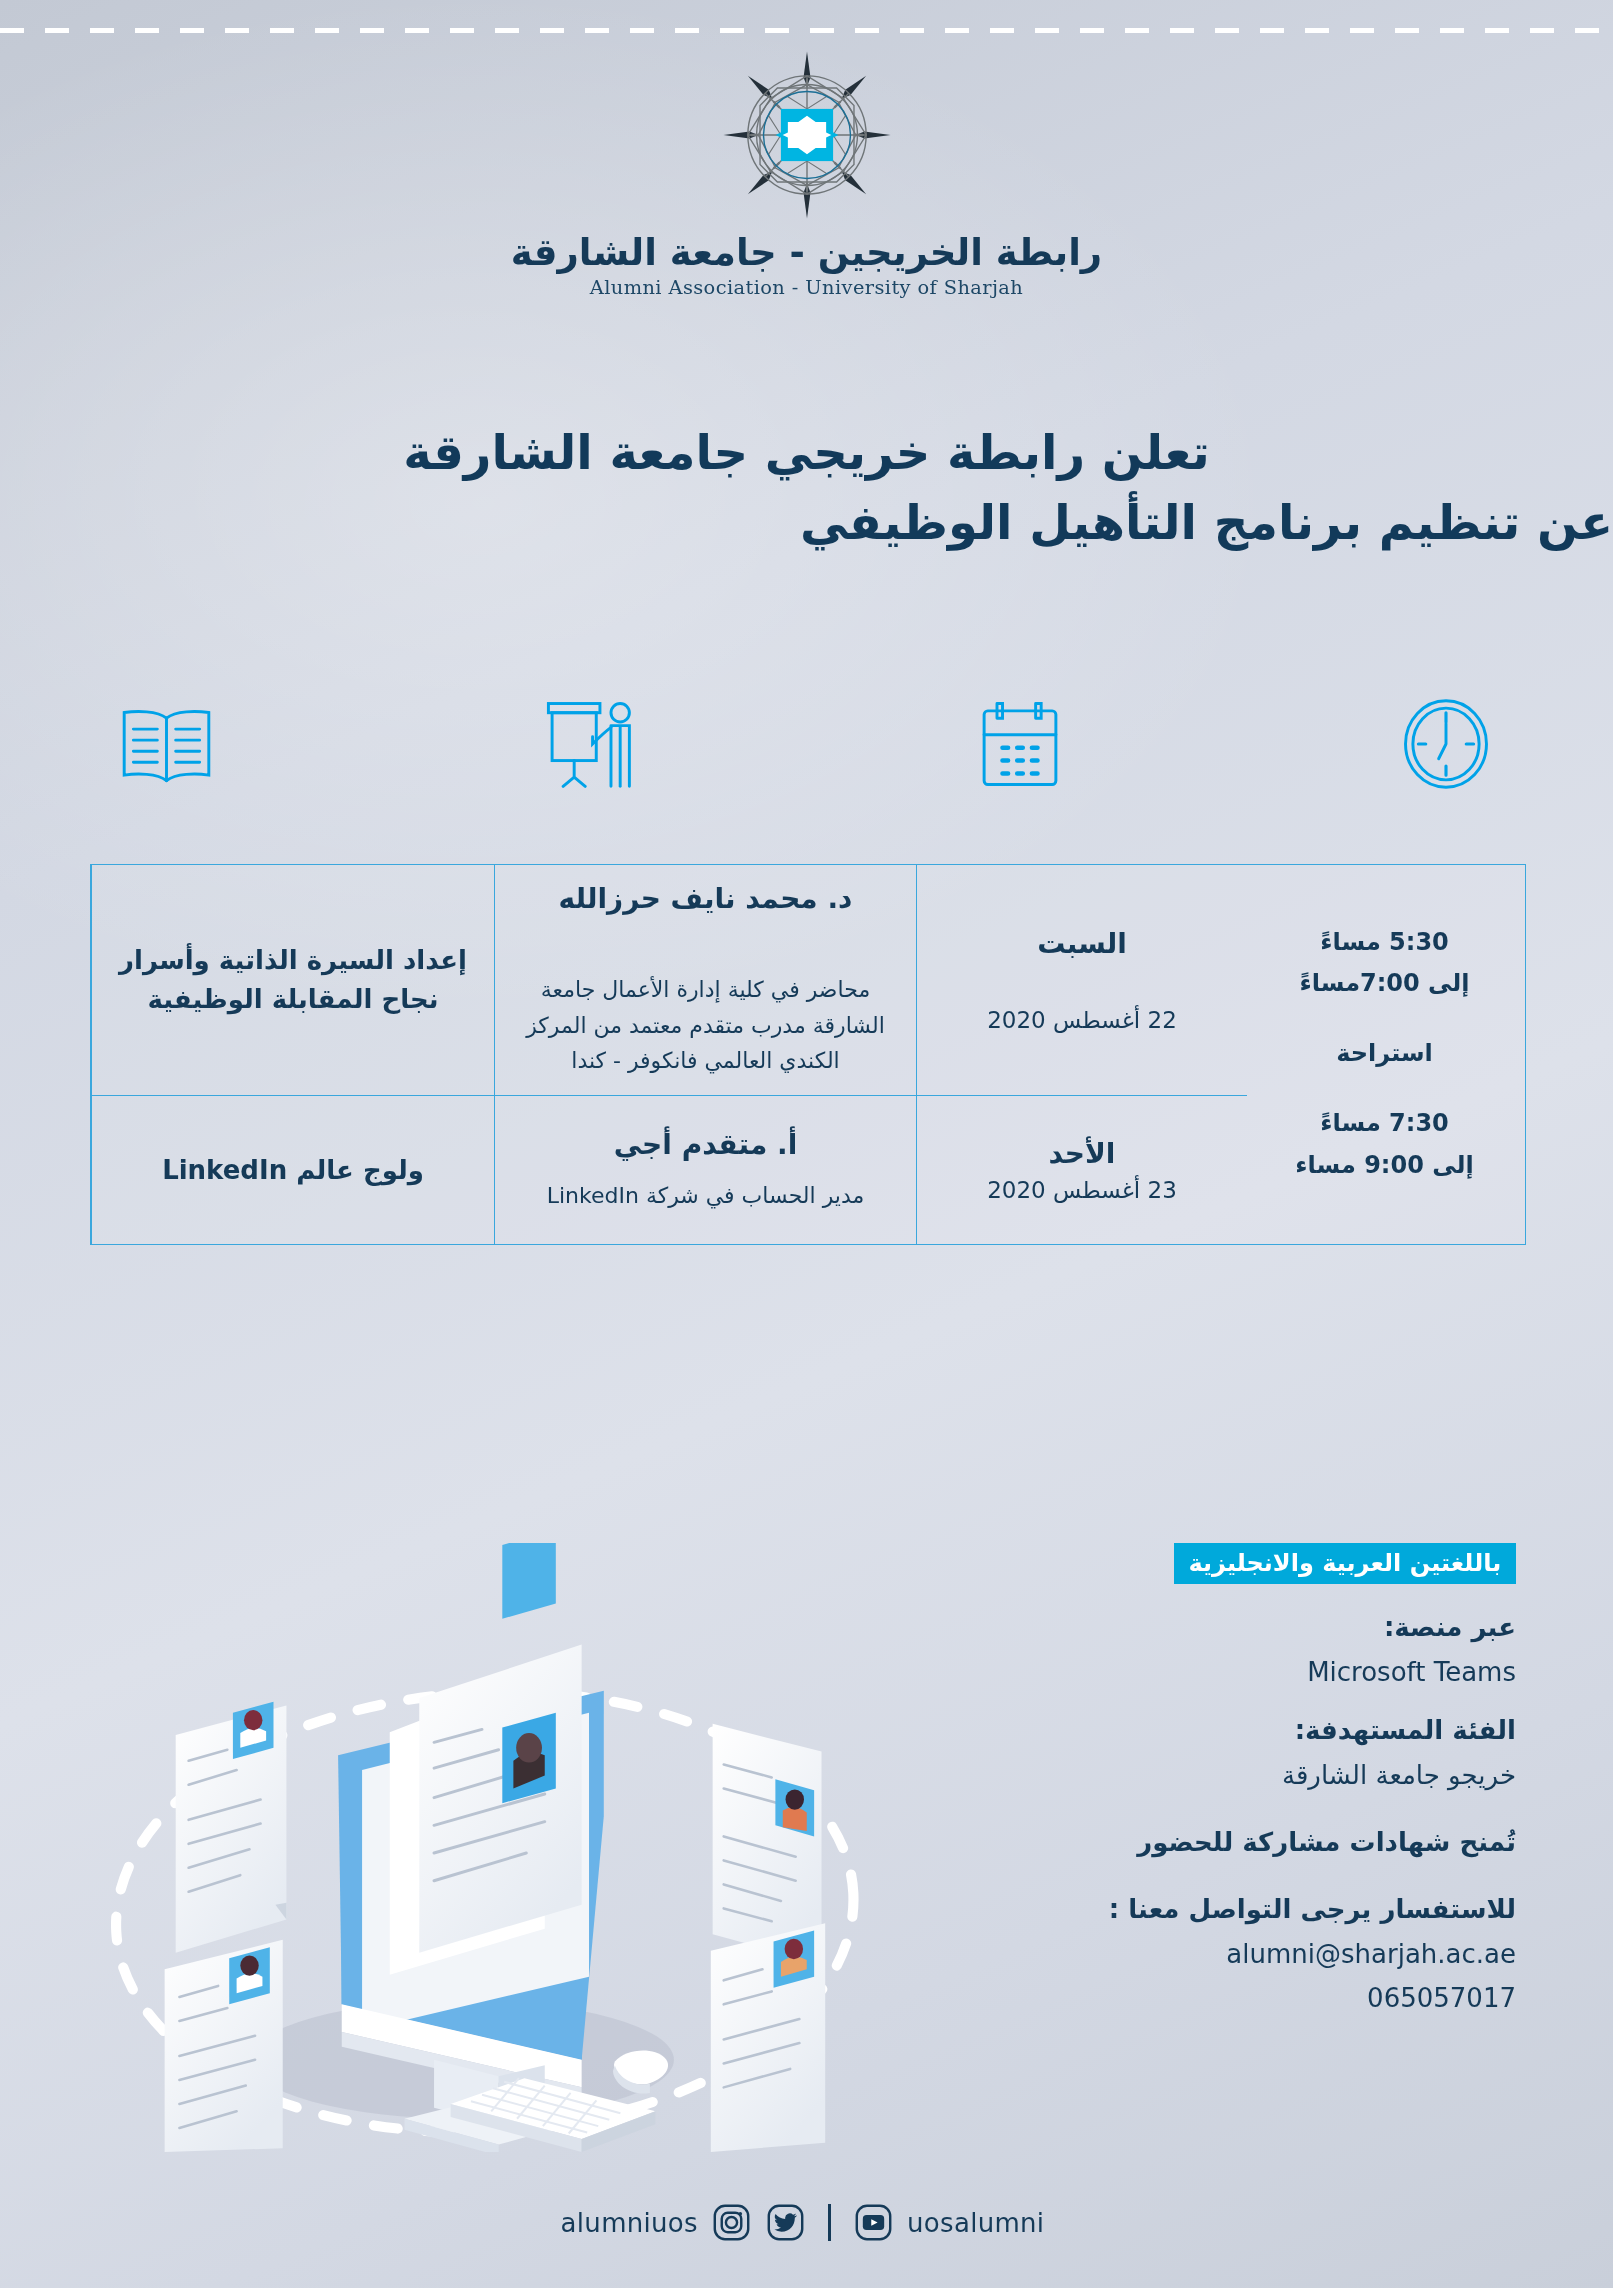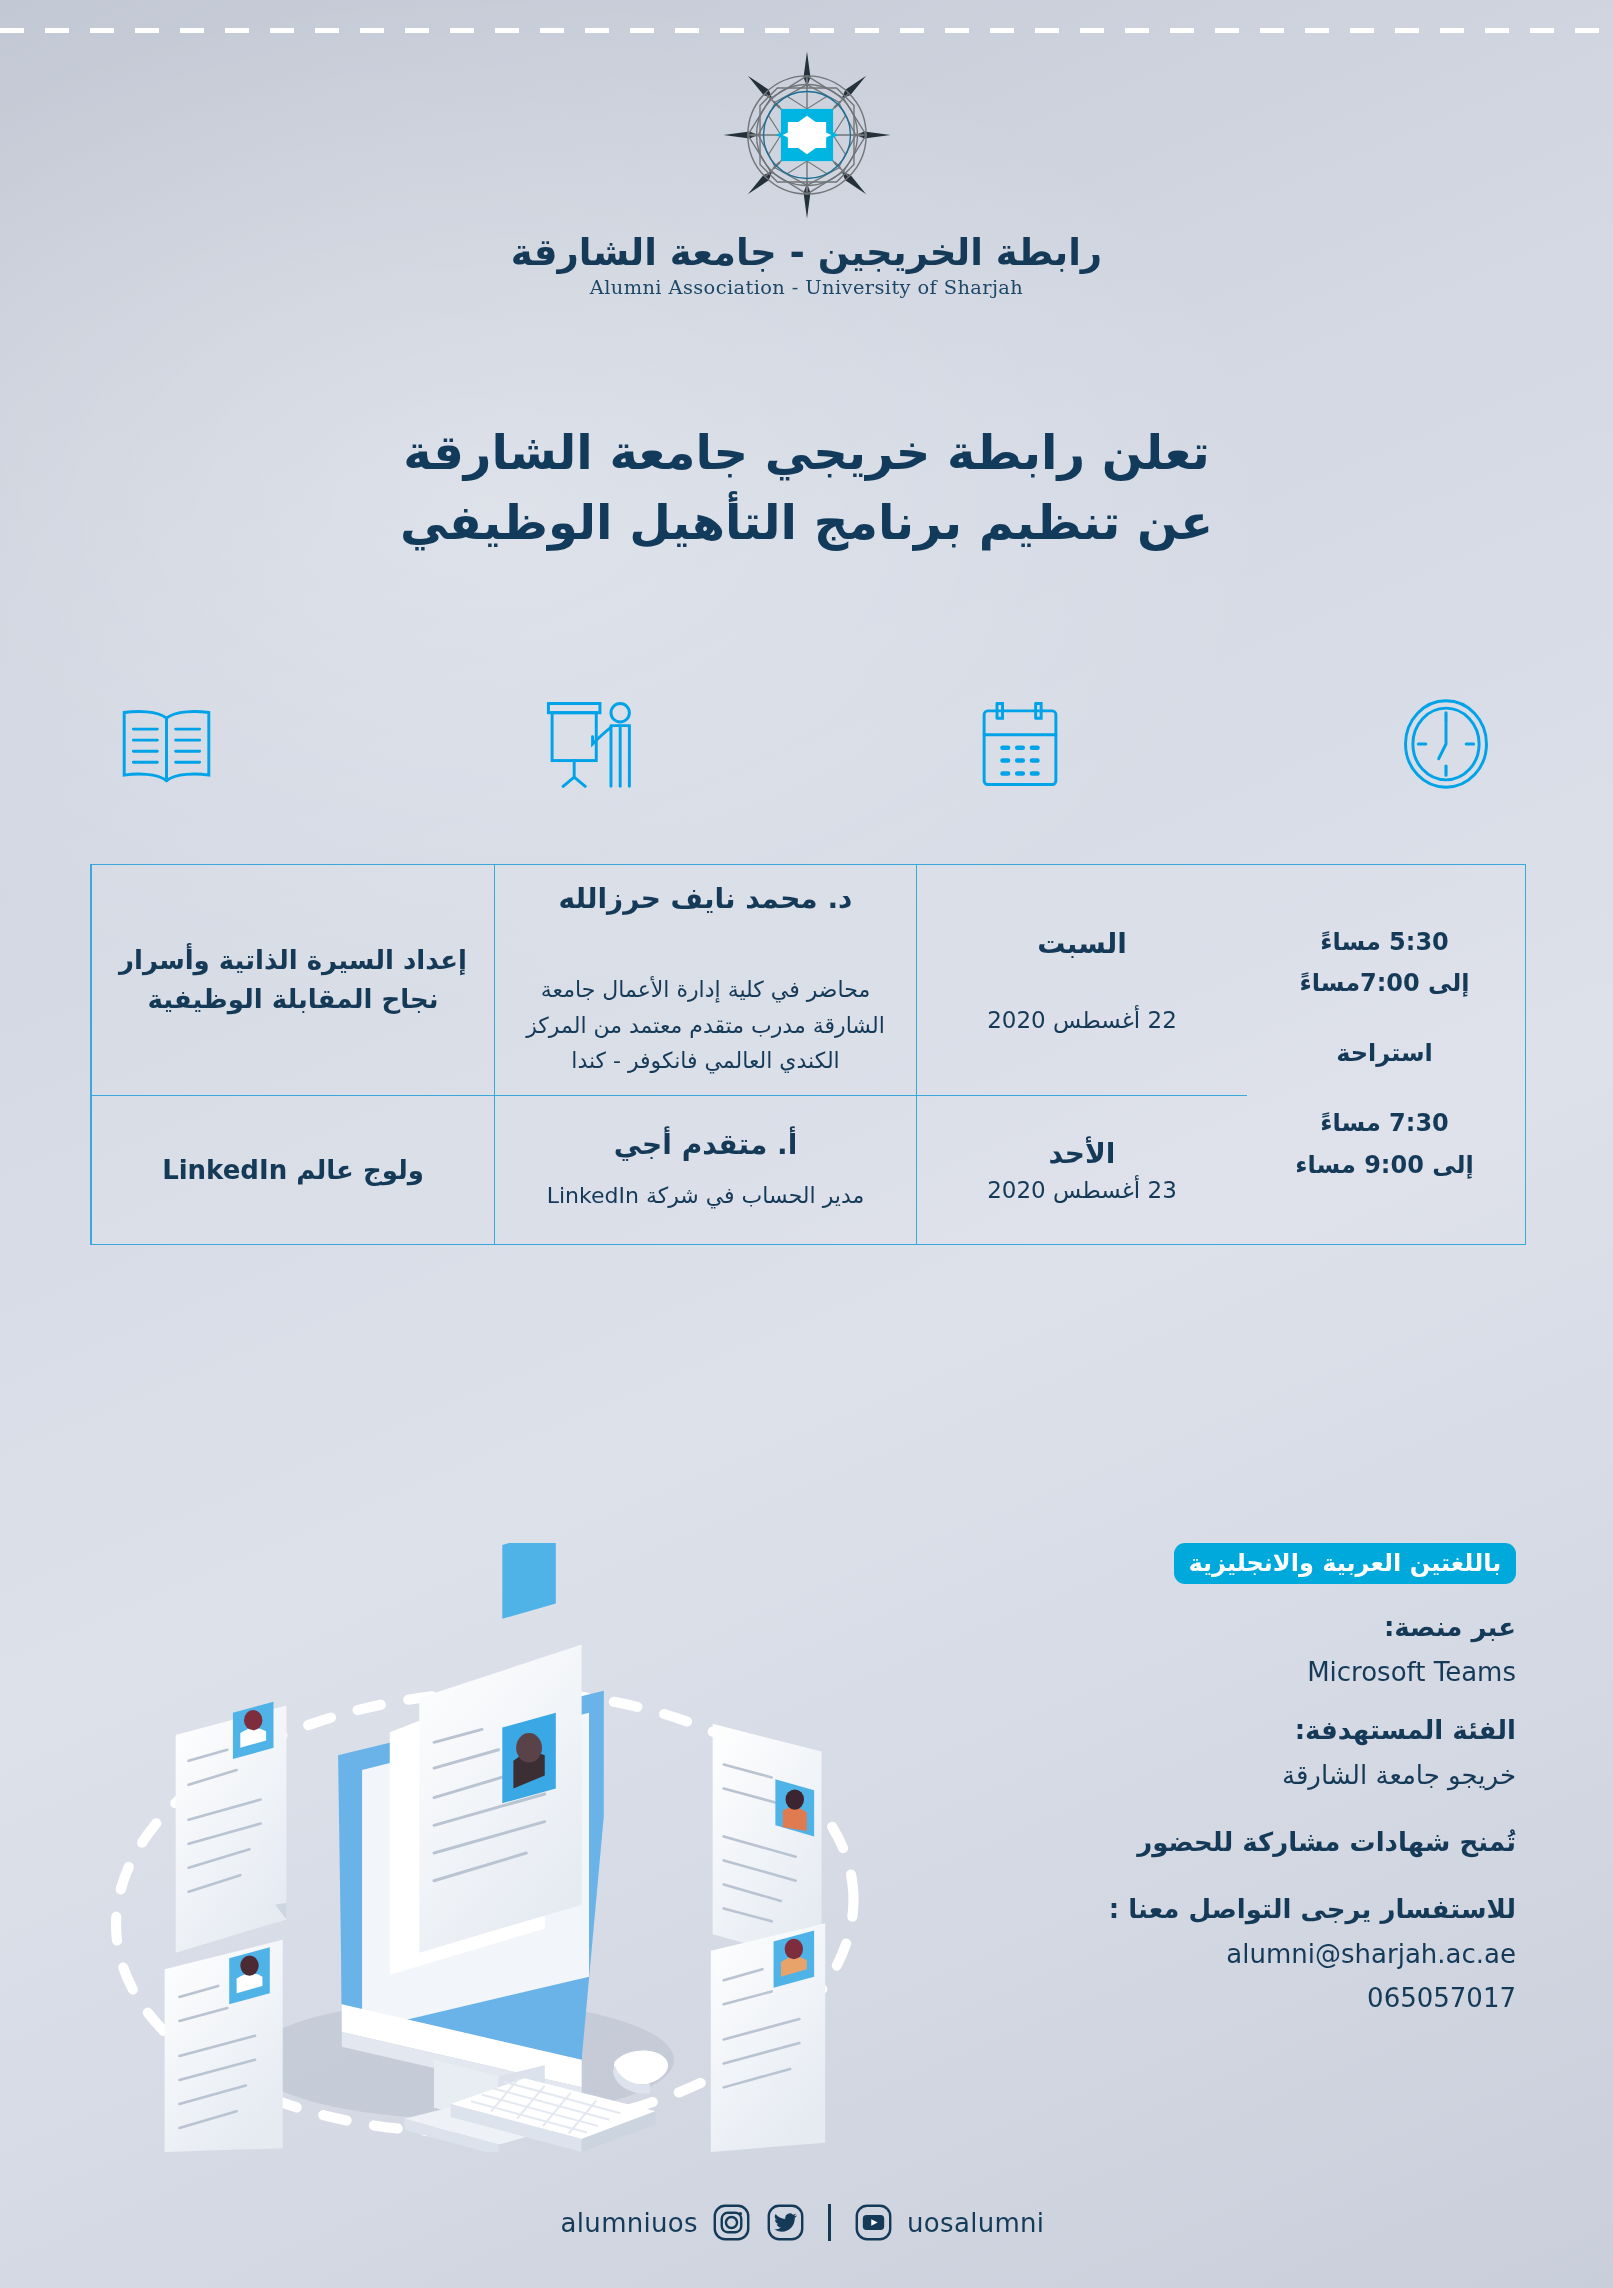--- a/index.html
+++ b/index.html
@@ -38,21 +38,21 @@
     font-size:19.4px;color:#1d4766;letter-spacing:0.4px;direction:ltr;
   }
 
   
   .headline{
     position:absolute;top:417px;left:0;right:0;
     text-align:center;color:#123a5a;
     font-size:48px;font-weight:700;line-height:1.46;
     direction:rtl;letter-spacing:0px;
   }
-  .headline .l2{display:block;}
+  .headline .l2{display:block;text-align:right;}
 
   
   .icon-strip{
     position:absolute;top:688px;left:74px;right:74px;
     display:flex;justify-content:space-between;align-items:flex-end;
     direction:ltr;
   }
   .icon-cell{width:185px;display:flex;justify-content:center;align-items:flex-end;height:102px;}
 
   
@@ -92,21 +92,21 @@
   
   .illus{position:absolute;left:65px;top:1543px;width:858px;height:609px;}
 
   
   .info{
     position:absolute;right:97px;top:1543px;width:572px;
     text-align:right;direction:rtl;color:#153a58;
   }
   .badge{
     display:inline-block;background:#00a9db;color:#ffffff;
-    font-size:24px;font-weight:700;padding:6.5px 14.8px 8.3px 14.8px;line-height:1.1;border-radius:11px;
+    font-size:24px;font-weight:700;padding:6.5px 14.8px 8.3px 14.8px;line-height:1.1;
   }
   .lbl{font-size:26px;font-weight:700;margin-top:28px;}
   .val{font-size:26px;font-weight:400;margin-top:14.8px;}
   .val-ltr{direction:ltr;text-align:right;}
   .note{font-size:26px;font-weight:700;margin-top:37px;}
 
   
   .footer{
     position:absolute;left:0;right:8px;bottom:46px;
     display:flex;justify-content:center;align-items:center;gap:13px;

